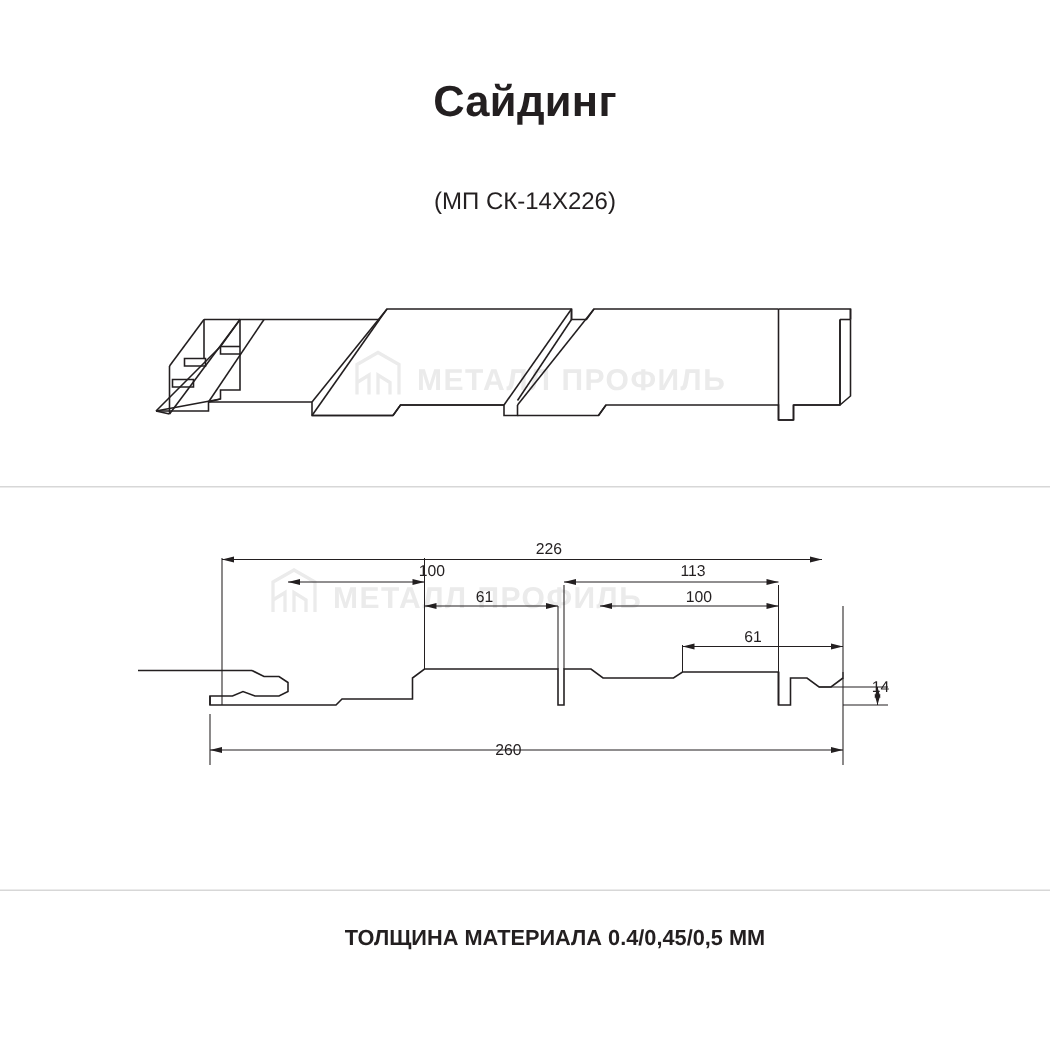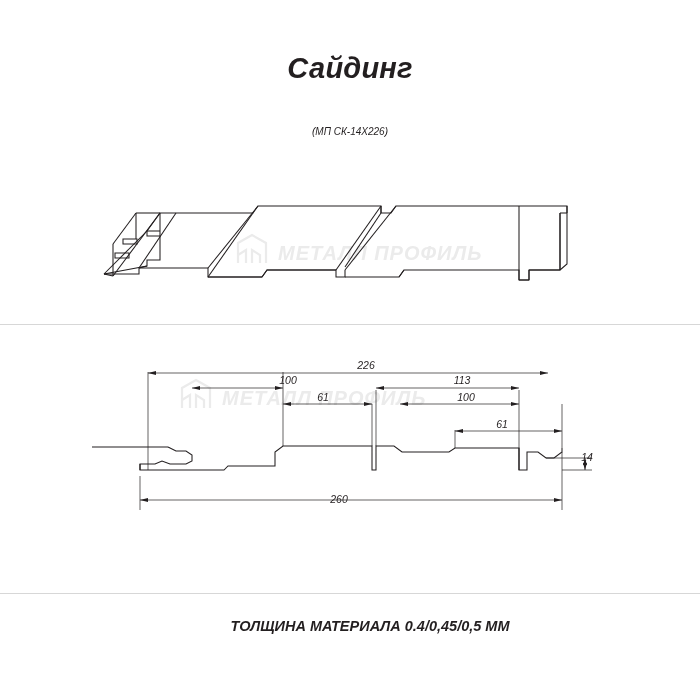--- a/index.html
+++ b/index.html
@@ -10,42 +10,41 @@
   body {
     font-family: "Liberation Sans", sans-serif;
     color: #231f20;
   }
   #page {
     position: relative;
     width: 700px;
     height: 700px;
     overflow: hidden;
     background: #ffffff;
-    font-style: italic;
   }
   .hdr {
     position: absolute;
     left: 0;
     width: 700px;
     text-align: center;
   }
   #title {
     top: 52px;
     font-size: 29px;
     font-weight: bold;
     letter-spacing: 0.2px;
   }
   #subtitle {
     top: 100px;
     font-size: 14px;
     font-weight: bold;
   }
   #code {
     top: 126px;
-    font-size: 10px;
+    font-size: 16px;
   }
   #footer {
     top: 618px;
     font-size: 14.5px;
     font-weight: bold;
     padding-left: 20px;
   }
   #divider {
     position: absolute;
     left: 0;

